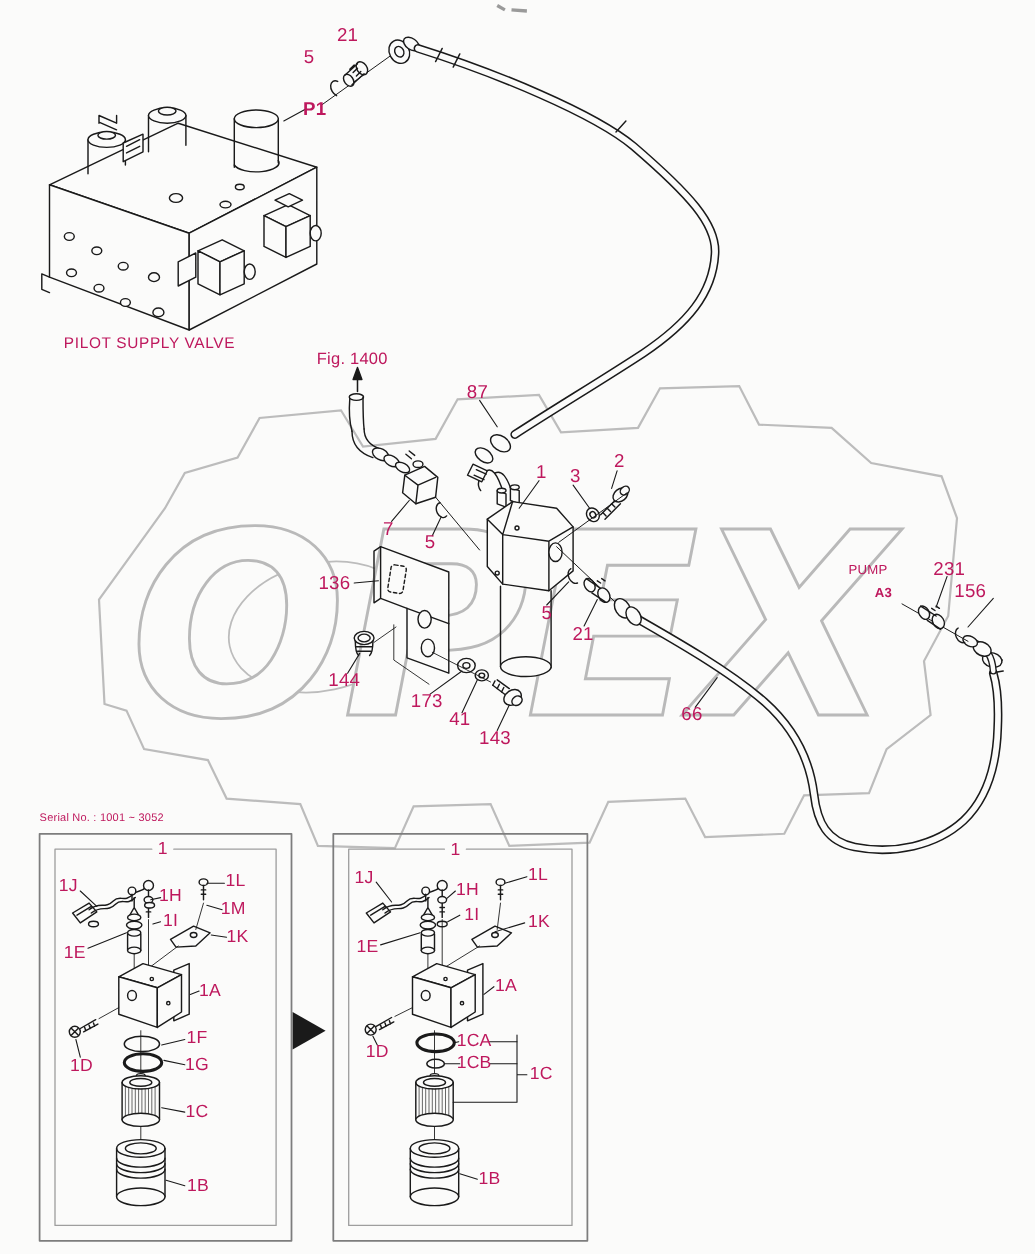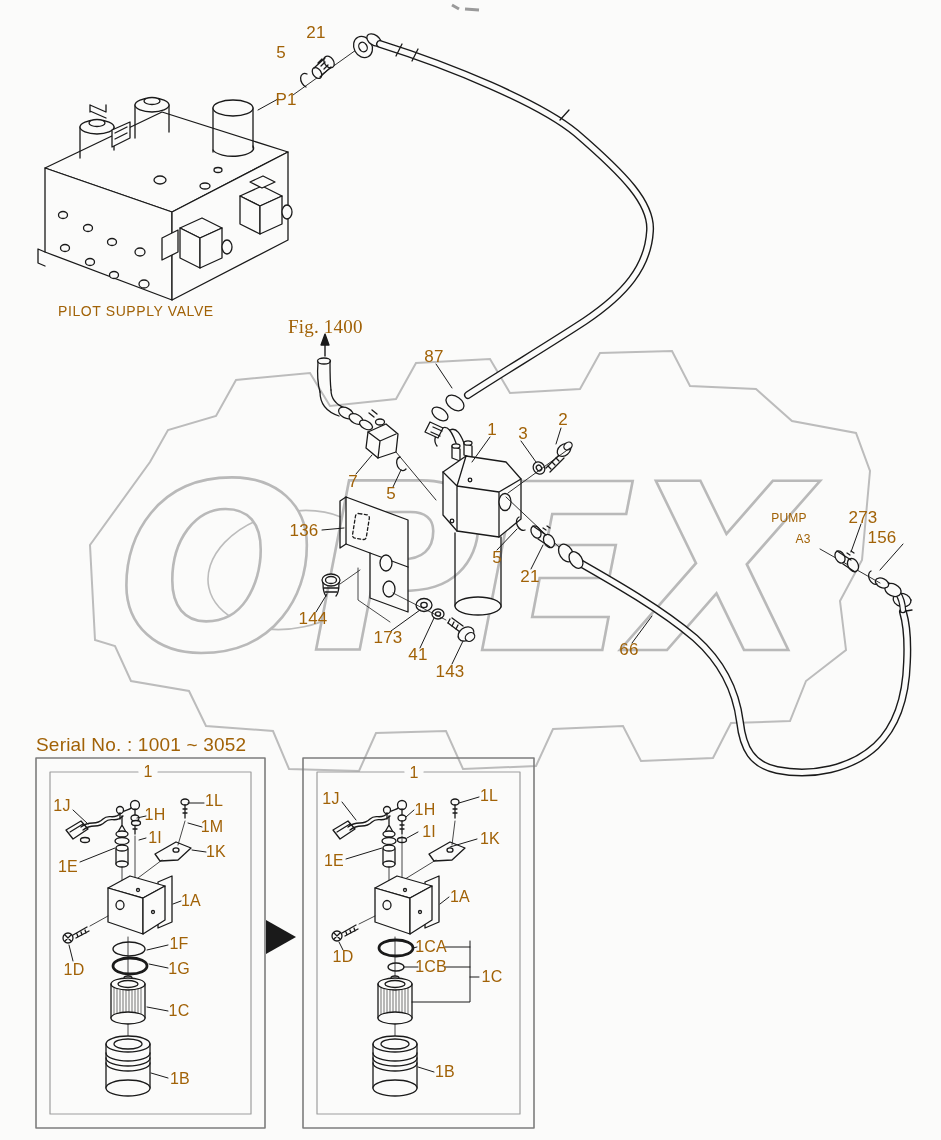--- a/index.html
+++ b/index.html
@@ -4,28 +4,28 @@
 <style>
   html,body{margin:0;padding:0;background:#e8e8e8;}
   #stage{
     position:relative;width:941px;height:1140px;background:#fbfbfa;
     font-family:"Liberation Sans",sans-serif;color:#1a1a1a;overflow:hidden;
     margin:0 auto;
   }
   #art{position:absolute;left:0;top:0;}
   .lbl{
     position:absolute;transform:translate(-50%,-50%);
-    font-size:17px;line-height:1;white-space:nowrap;color:#a16207;
+    font-size:17px;line-height:1;white-space:nowrap;color:#be185d;
     letter-spacing:0.2px;
   }
   .lbl.left{transform:translate(0,-50%);}
-  .lbl.bold{font-weight:normal;}
+  .lbl.bold{font-weight:bold;}
   .lbl.title{font-size:14px;letter-spacing:0.6px;}
-  .lbl.fig{font-size:19px;font-family:Liberation Serif, serif;}
-  .lbl.serial{font-size:19px;}
+  .lbl.fig{font-size:15px;}
+  .lbl.serial{font-size:10px;}
   .lbl.pump{font-size:12px;}
   .lbl.inset{font-size:16px;}
 </style>
 </head>
 <body>
 
 <div id="stage">
 
 <svg id="art" width="941" height="1140" viewBox="0 0 941 1140">
 
@@ -369,21 +369,21 @@
   <div class="lbl" style="left:304px;top:530px">136</div>
   <div class="lbl" style="left:313px;top:618px">144</div>
   <div class="lbl" style="left:388px;top:637px">173</div>
   <div class="lbl" style="left:418px;top:654px">41</div>
   <div class="lbl" style="left:450px;top:671px">143</div>
   <div class="lbl" style="left:497px;top:557px">5</div>
   <div class="lbl" style="left:530px;top:576px">21</div>
   <div class="lbl" style="left:629px;top:649px">66</div>
   <div class="lbl pump" style="left:789px;top:518px">PUMP</div>
   <div class="lbl pump bold" style="left:803px;top:539px">A3</div>
-  <div class="lbl" style="left:863px;top:517px">273</div>
+  <div class="lbl" style="left:863px;top:517px">231</div>
   <div class="lbl" style="left:882px;top:537px">156</div>
   <div class="lbl left serial" style="left:36px;top:744px">Serial No. : 1001 ~ 3052</div>
 
   <div class="lbl inset" style="left:148px;top:772px">1</div>
   <div class="lbl inset" style="left:62px;top:806px">1J</div>
   <div class="lbl inset" style="left:214px;top:801px">1L</div>
   <div class="lbl inset" style="left:155px;top:815px">1H</div>
   <div class="lbl inset" style="left:212px;top:827px">1M</div>
   <div class="lbl inset" style="left:155px;top:838px">1I</div>
   <div class="lbl inset" style="left:216px;top:852px">1K</div>

